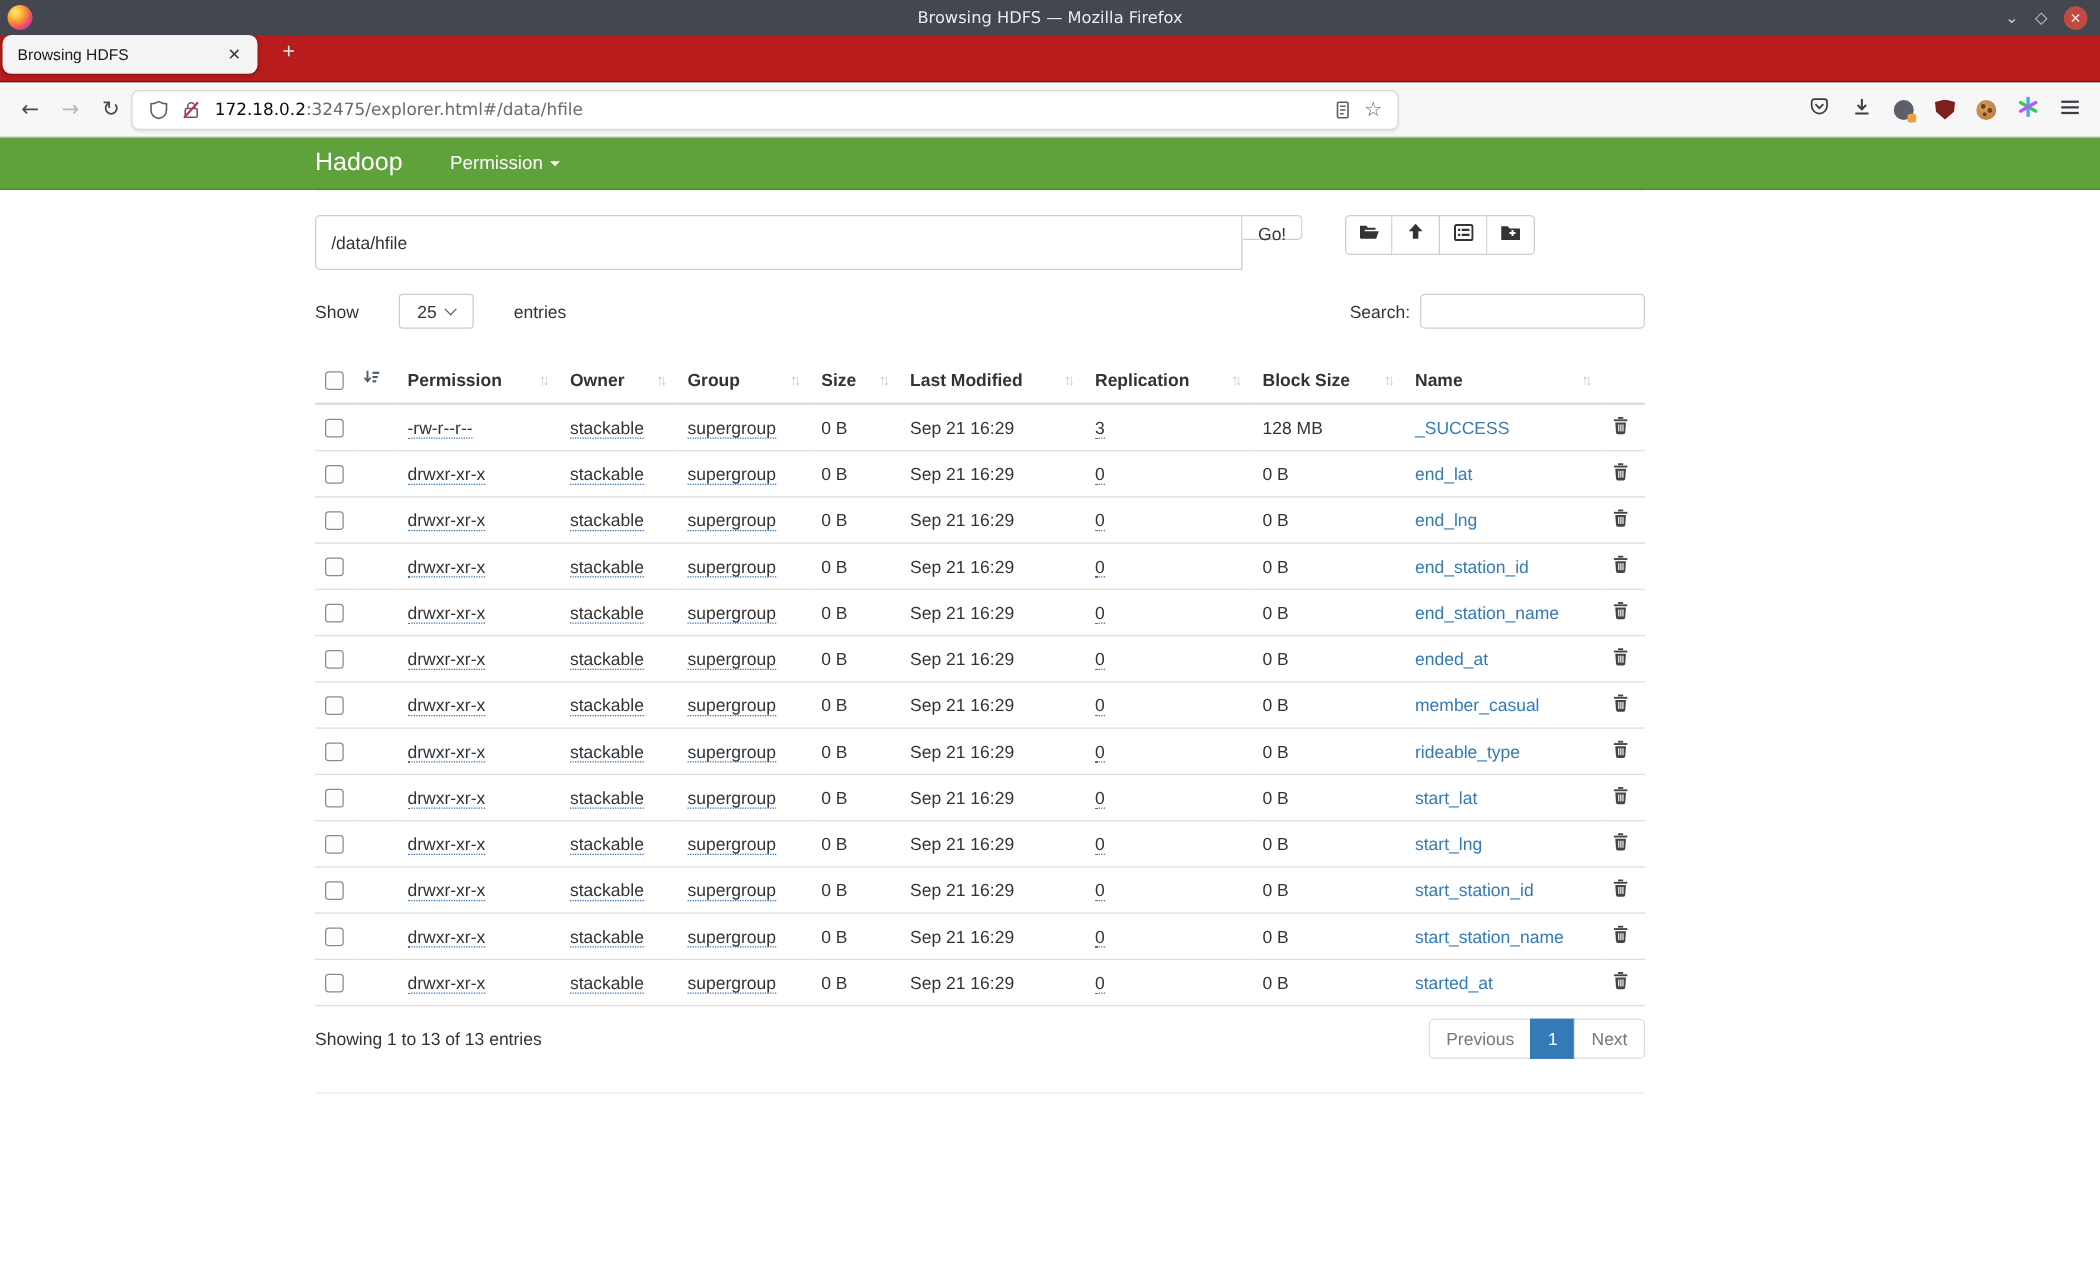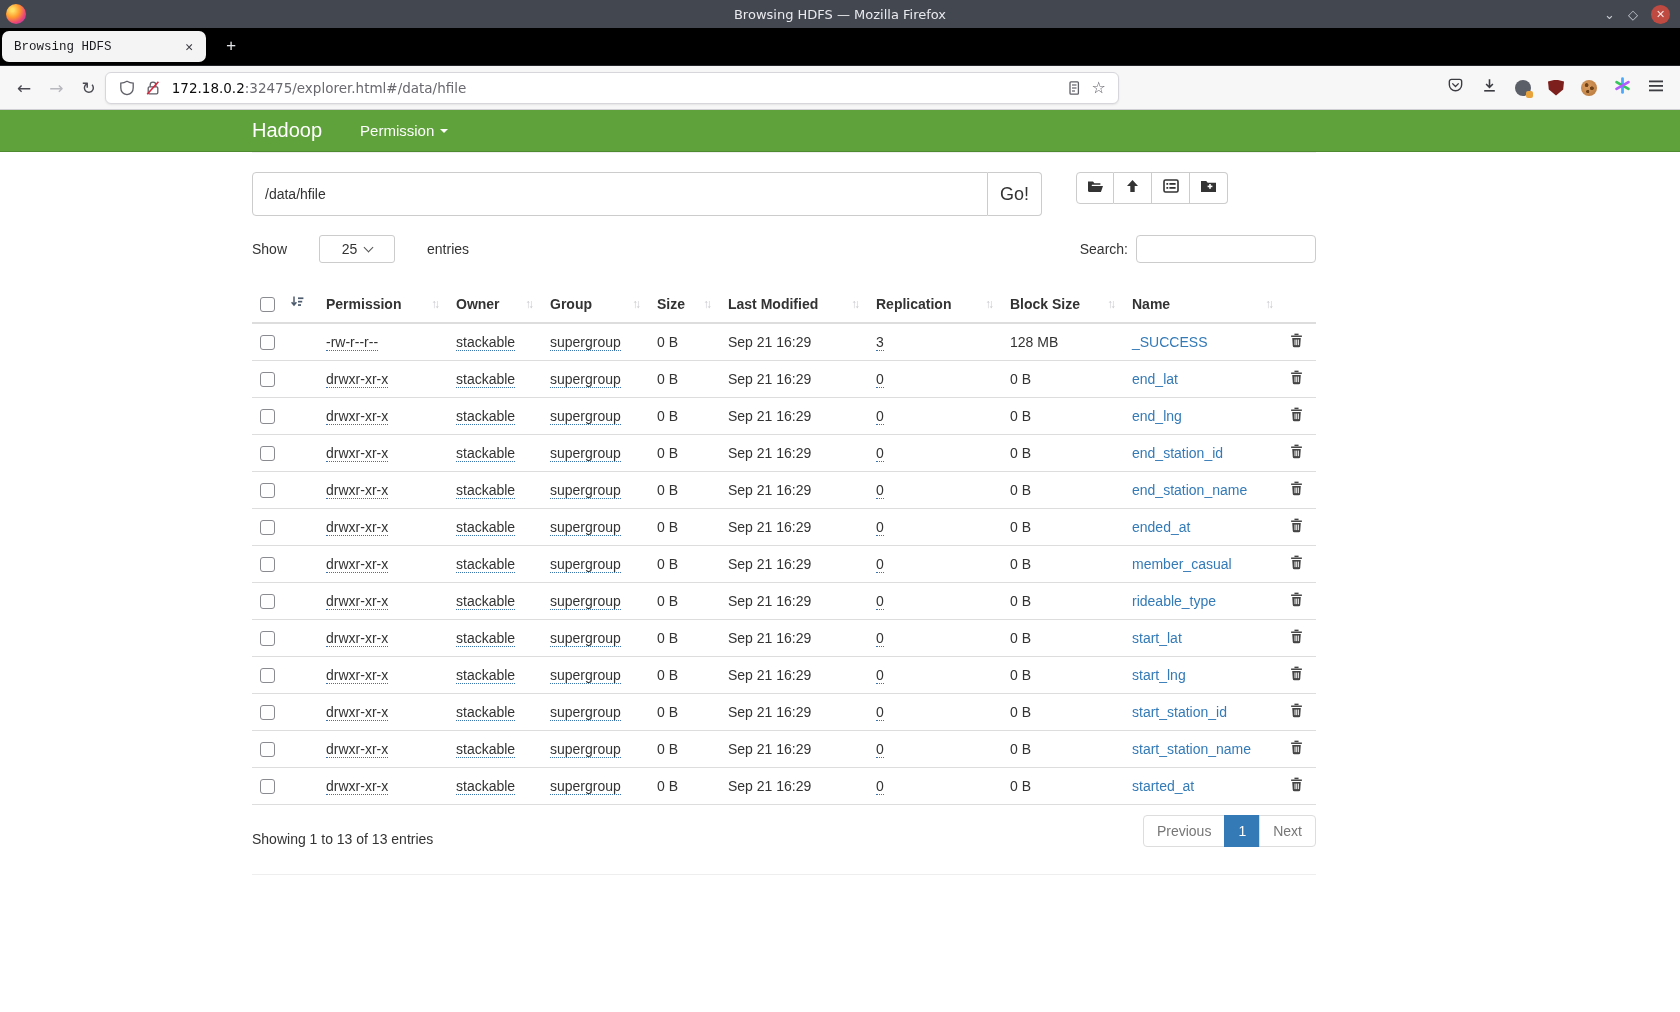--- a/index.html
+++ b/index.html
@@ -10,22 +10,22 @@
   .titlebar { height: 28px; background: #424750; display: flex; align-items: center;
               position: relative; font-family: "DejaVu Sans", sans-serif; }
   .ff-logo { width: 20px; height: 20px; border-radius: 50%; margin-left: 6px;
              background: radial-gradient(circle at 32% 30%, #ffe066 8%, #ff9a2e 38%, #e8417a 68%, #7542e5 100%); }
   .win-title { position: absolute; left: 0; right: 0; text-align: center; color: #e9eaee; font-size: 13px; }
   .win-controls { margin-left: auto; display: flex; align-items: center; gap: 13px; padding-right: 10px; z-index: 2; }
   .wc-glyph { color: #c9cbd2; font-size: 13px; line-height: 1; }
   .close-btn { width: 19px; height: 19px; border-radius: 50%; background: #bf4a42;
                display: flex; align-items: center; justify-content: center; color: #f3e3e1; font-size: 11px; }
 
-  .tabstrip { height: 38px; background: #000000; display: flex; align-items: center;
-              border-bottom: 1px solid #23252b; font-family: Liberation Mono, monospace; }
+  .tabstrip { height: 38px; background: #b91c1c; display: flex; align-items: flex-start;
+              border-bottom: 1px solid #23252b; font-family: Liberation Sans, sans-serif; }
   .tab { width: 204px; height: 31px; margin-left: 2px; background: #f4f4f5; border-radius: 7px;
          display: flex; align-items: center; padding: 0 8px 0 12px; box-shadow: 0 1px 3px rgba(0,0,0,.35); }
   .tab-title { color: #1b1b1f; font-size: 12.5px; flex: 1; white-space: nowrap; overflow: hidden; }
   .tab-close { color: #3c3c43; font-size: 13px; padding: 2px 5px; border-radius: 3px; }
   .newtab { color: #e6e7ea; font-size: 17px; padding: 3px 10px; margin-left: 10px; }
 
   .toolbar { height: 44px; background: #f7f7f8; border-bottom: 1px solid #cfcfd4;
              display: flex; align-items: center; font-family: "DejaVu Sans", sans-serif; }
   .nav-glyph { font-size: 17px; color: #4a4a52; padding: 4px 9px; }
   .nav-glyph.back { margin-left: 8px; }
@@ -62,30 +62,30 @@
 
   
   .content { width: 1064px; margin-left: 252px; color: #333; }
   h1.page-title { font-size: 33px; font-weight: 500; color: #333; margin: 58px 0 16px; }
   hr.rule { border: none; border-top: 1px solid #eee; }
 
   .path-row { margin-top: 19px; display: flex; align-items: flex-start; }
   .path-group { display: flex; width: 790px; }
   .path-input { flex: 1; height: 44px; border: 1px solid #ccc; border-radius: 4px 0 0 4px;
                 padding: 6px 12px; font-size: 14px; color: #333; font-family: inherit; outline: none; }
-  .go-btn { height: 44px; border: 1px solid #ccc; border-left: none; background: #fff; color: #333;
-            border-radius: 0 4px 4px 0; font-size: 18px; padding: 6px 12px; cursor: pointer; font-family: inherit; }
+  .go-btn { height: 20px; border: 1px solid #ccc; border-left: none; background: #fff; color: #333;
+            border-radius: 0 4px 4px 0; font-size: 14px; padding: 6px 12px; cursor: pointer; font-family: inherit; }
   .icon-group { display: flex; margin-left: auto; margin-right: 88px; }
   .icon-btn { width: 38px; height: 32px; background: #fff; border: 1px solid #ccc; border-left-width: 0;
               display: flex; align-items: center; justify-content: center; cursor: pointer; }
   .icon-btn:first-child { border-left-width: 1px; border-radius: 4px 0 0 4px; }
   .icon-btn:last-child { border-radius: 0 4px 4px 0; }
 
   .ctrl-row { margin-top: 19px; display: flex; align-items: center; font-size: 14px; gap: 24px; }
-  .len-select { width: 76px; height: 28px; border: 1px solid #ccc; border-radius: 3px; margin: 0 8px;
+  .len-select { width: 60px; height: 28px; border: 1px solid #ccc; border-radius: 3px; margin: 0 8px;
                 display: inline-flex; align-items: center; justify-content: center; gap: 8px; cursor: pointer; }
   .sel-chevron { width: 7px; height: 7px; border-right: 1.5px solid #555; border-bottom: 1.5px solid #555;
                  transform: rotate(45deg); margin-top: -3px; }
   .search-wrap { margin-left: auto; display: flex; align-items: center; }
   .search-input { width: 180px; height: 28px; border: 1px solid #ccc; border-radius: 4px; margin-left: 8px;
                   padding: 4px 8px; font-size: 14px; font-family: inherit; outline: none; }
 
   table.files { width: 1064px; table-layout: fixed; border-collapse: collapse; margin-top: 22px; font-size: 14px; }
   col.c1 { width: 30px; }  col.c2 { width: 36px; }  col.c3 { width: 130px; } col.c4 { width: 94px; }
   col.c5 { width: 107px; } col.c6 { width: 71px; }  col.c7 { width: 148px; } col.c8 { width: 134px; }
@@ -94,21 +94,21 @@
   .thf { display: flex; align-items: center; justify-content: space-between; }
   .sort { color: #c9c9ce; font-size: 12px; letter-spacing: -3px; padding-right: 3px; white-space: nowrap; }
   tbody td { padding: 9px 8px; border-top: 1px solid #ddd; color: #333; vertical-align: middle; }
   tbody tr:last-child td { border-bottom: 1px solid #ddd; }
   .cb { width: 15px; height: 15px; border: 1.5px solid #8a8a91; border-radius: 3px; background: #fefefe;
         display: inline-block; vertical-align: middle; cursor: pointer; }
   .editable { border-bottom: 1px dotted #3b73af; cursor: pointer; }
   a.flink { color: #337ab7; text-decoration: none; cursor: pointer; }
   .trash { cursor: pointer; display: inline-flex; }
 
-  .foot-row { margin-top: 10px; display: flex; align-items: flex-end; font-size: 14px; gap: 48px; }
+  .foot-row { margin-top: 10px; display: flex; align-items: center; font-size: 14px; gap: 48px; }
   .pager { margin-left: auto; display: flex; }
   .page-btn { border: 1px solid #ddd; background: #fff; color: #777; padding: 7px 13px; margin-left: -1px;
               font-size: 14px; cursor: pointer; }
   .page-btn.first { border-radius: 4px 0 0 4px; margin-left: 0; }
   .page-btn.last { border-radius: 0 4px 4px 0; }
   .page-btn.active { background: #337ab7; border-color: #337ab7; color: #fff; }
   hr.bottom { margin-top: 27px; }
 </style>
 </head>
 <body>

